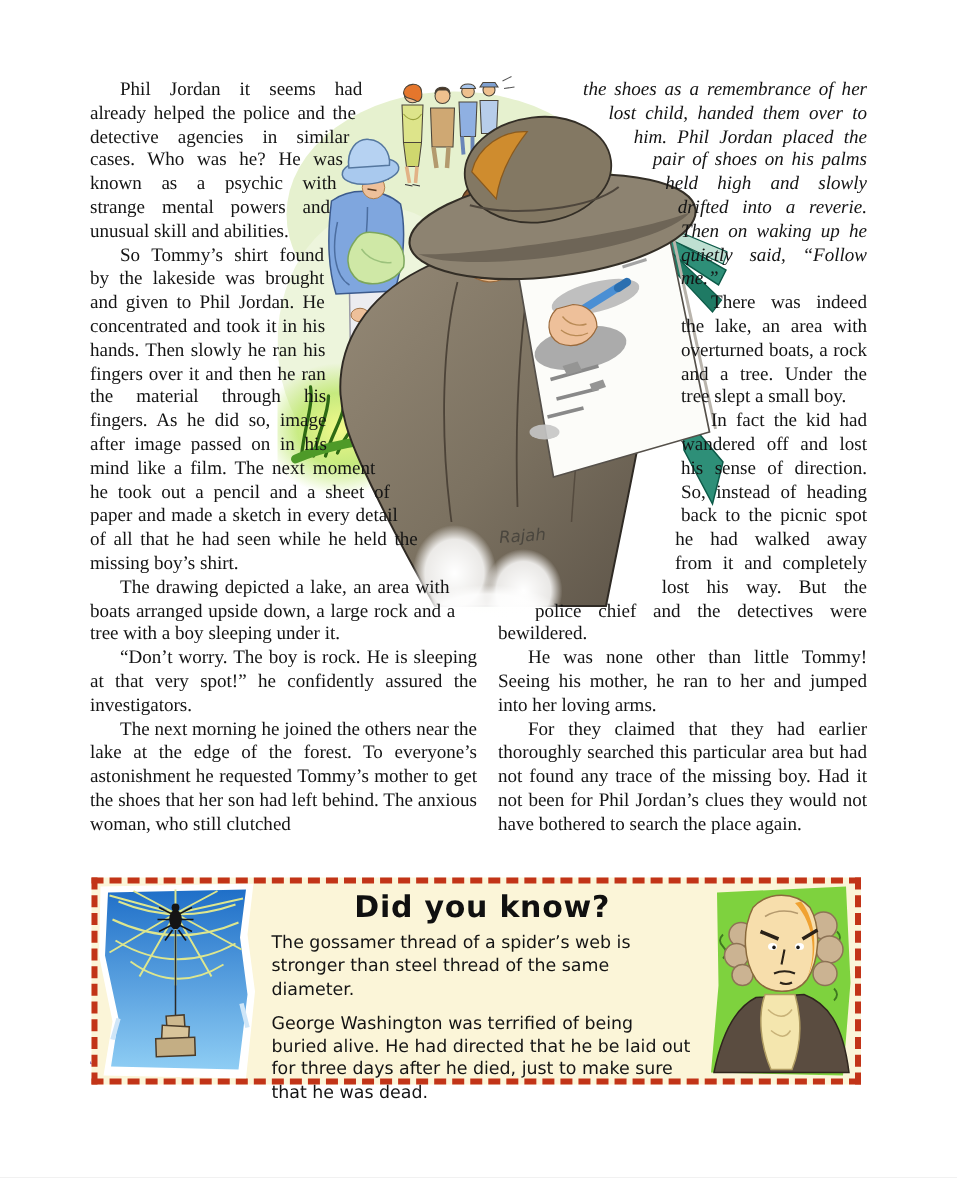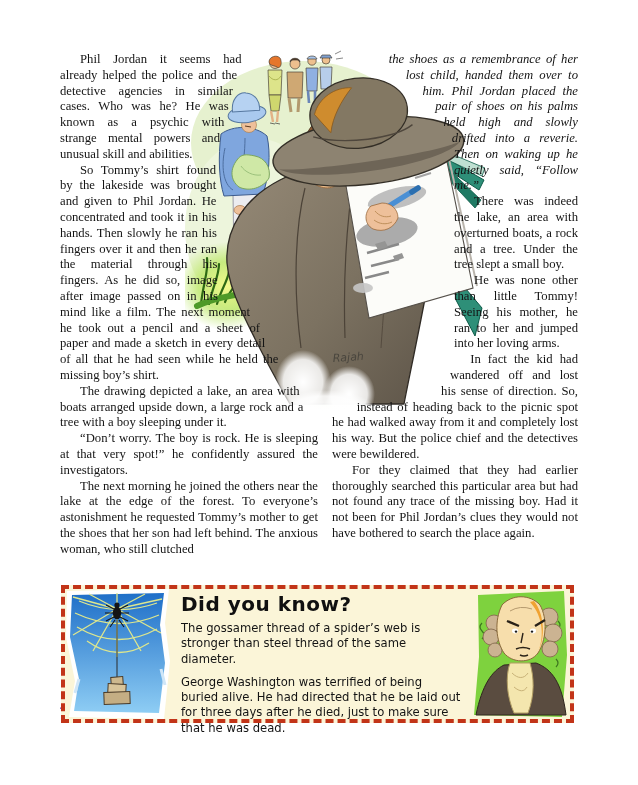--- a/index.html
+++ b/index.html
@@ -25,21 +25,21 @@
 
   
   .illus{position:absolute;left:185px;top:48px;width:300px;height:375px;z-index:1;}
 
   
   .panel{position:absolute;left:61px;top:585px;width:513px;height:138px;
          box-sizing:border-box;border:4px dashed #c23418;background:#fbf5d8;
          display:flex;align-items:stretch;z-index:3;}
   .panel-img{flex:0 0 auto;height:100%;}
   .panel-center{flex:1 1 auto;padding:2px 8px 0 10px;font-family:"DejaVu Sans",sans-serif;}
-  .panel-center h2{margin:1px 0 5px 0;font-size:20px;font-weight:700;text-align:left;
+  .panel-center h2{margin:1px 0 5px 0;font-size:20px;font-weight:700;text-align:center;
                    letter-spacing:.5px;color:#101010;}
   .panel-center p{margin:0 0 8px 0;font-size:11.6px;line-height:1.32;color:#141414;}
 
   
   .footer{position:absolute;left:60px;right:60px;top:697px;display:flex;z-index:2;
           font-size:13px;color:#4c1d95;}
   .footer span{flex:1;}
   .footer .f-center{text-align:center;}
   .footer .f-right{text-align:left;}
 </style>
@@ -211,22 +211,22 @@
       <p>Phil Jordan it seems had already helped the police and the detective agencies in similar cases. Who was he? He was known as a psychic with strange mental powers and unusual skill and abilities.</p>
       <p>So Tommy’s shirt found by the lakeside was brought and given to Phil Jordan. He concentrated and took it in his hands. Then slowly he ran his fingers over it and then he ran the material through his fingers. As he did so, image after image passed on in his mind like a film. The next moment he took out a pencil and a sheet of paper and made a sketch in every detail of all that he had seen while he held the missing boy’s shirt.</p>
       <p>The drawing depicted a lake, an area with boats arranged upside down, a large rock and a tree with a boy sleeping under it.</p>
       <p>“Don’t worry. The boy is rock. He is sleeping at that very spot!” he confidently assured the investigators.</p>
       <p>The next morning he joined the others near the lake at the edge of the forest. To everyone’s astonishment he requested Tommy’s mother to get the shoes that her son had left behind. The anxious woman, who still clutched</p>
     </div>
     <div class="col col-right">
       <div class="wrapR"></div>
       <p class="noindent">the shoes as a remembrance of her lost child, handed them over to him. Phil Jordan placed the pair of shoes on his palms held high and slowly drifted into a reverie. Then on waking up he quietly said, “Follow me.”</p>
       <p>There was indeed the lake, an area with overturned boats, a rock and a tree. Under the tree slept a small boy.</p>
+      <p>In fact the kid had wandered off and lost his sense of direction. So, instead of heading back to the picnic spot he had walked away from it and completely lost his way. But the police chief and the detectives were bewildered.</p>
       <p>He was none other than little Tommy! Seeing his mother, he ran to her and jumped into her loving arms.</p>
-      <p>In fact the kid had wandered off and lost his sense of direction. So, instead of heading back to the picnic spot he had walked away from it and completely lost his way. But the police chief and the detectives were bewildered.</p>
       <p>For they claimed that they had earlier thoroughly searched this particular area but had not found any trace of the missing boy. Had it not been for Phil Jordan’s clues they would not have bothered to search the place again.</p>
 
     </div>
   </div>
 
   <div class="panel">
 
     <svg class="panel-img" width="106" height="130" viewBox="0 0 106 130" xmlns="http://www.w3.org/2000/svg">
       <path d="M2,2 L104,0 L100,34 L105,72 L99,130 L4,128 L10,92 L1,48 Z" fill="#ffffff"></path>
       <path d="M7,6 L99,4 L95,36 L100,74 L94,124 L9,122 L14,90 L5,48 Z" fill="url(#sky)"></path>

